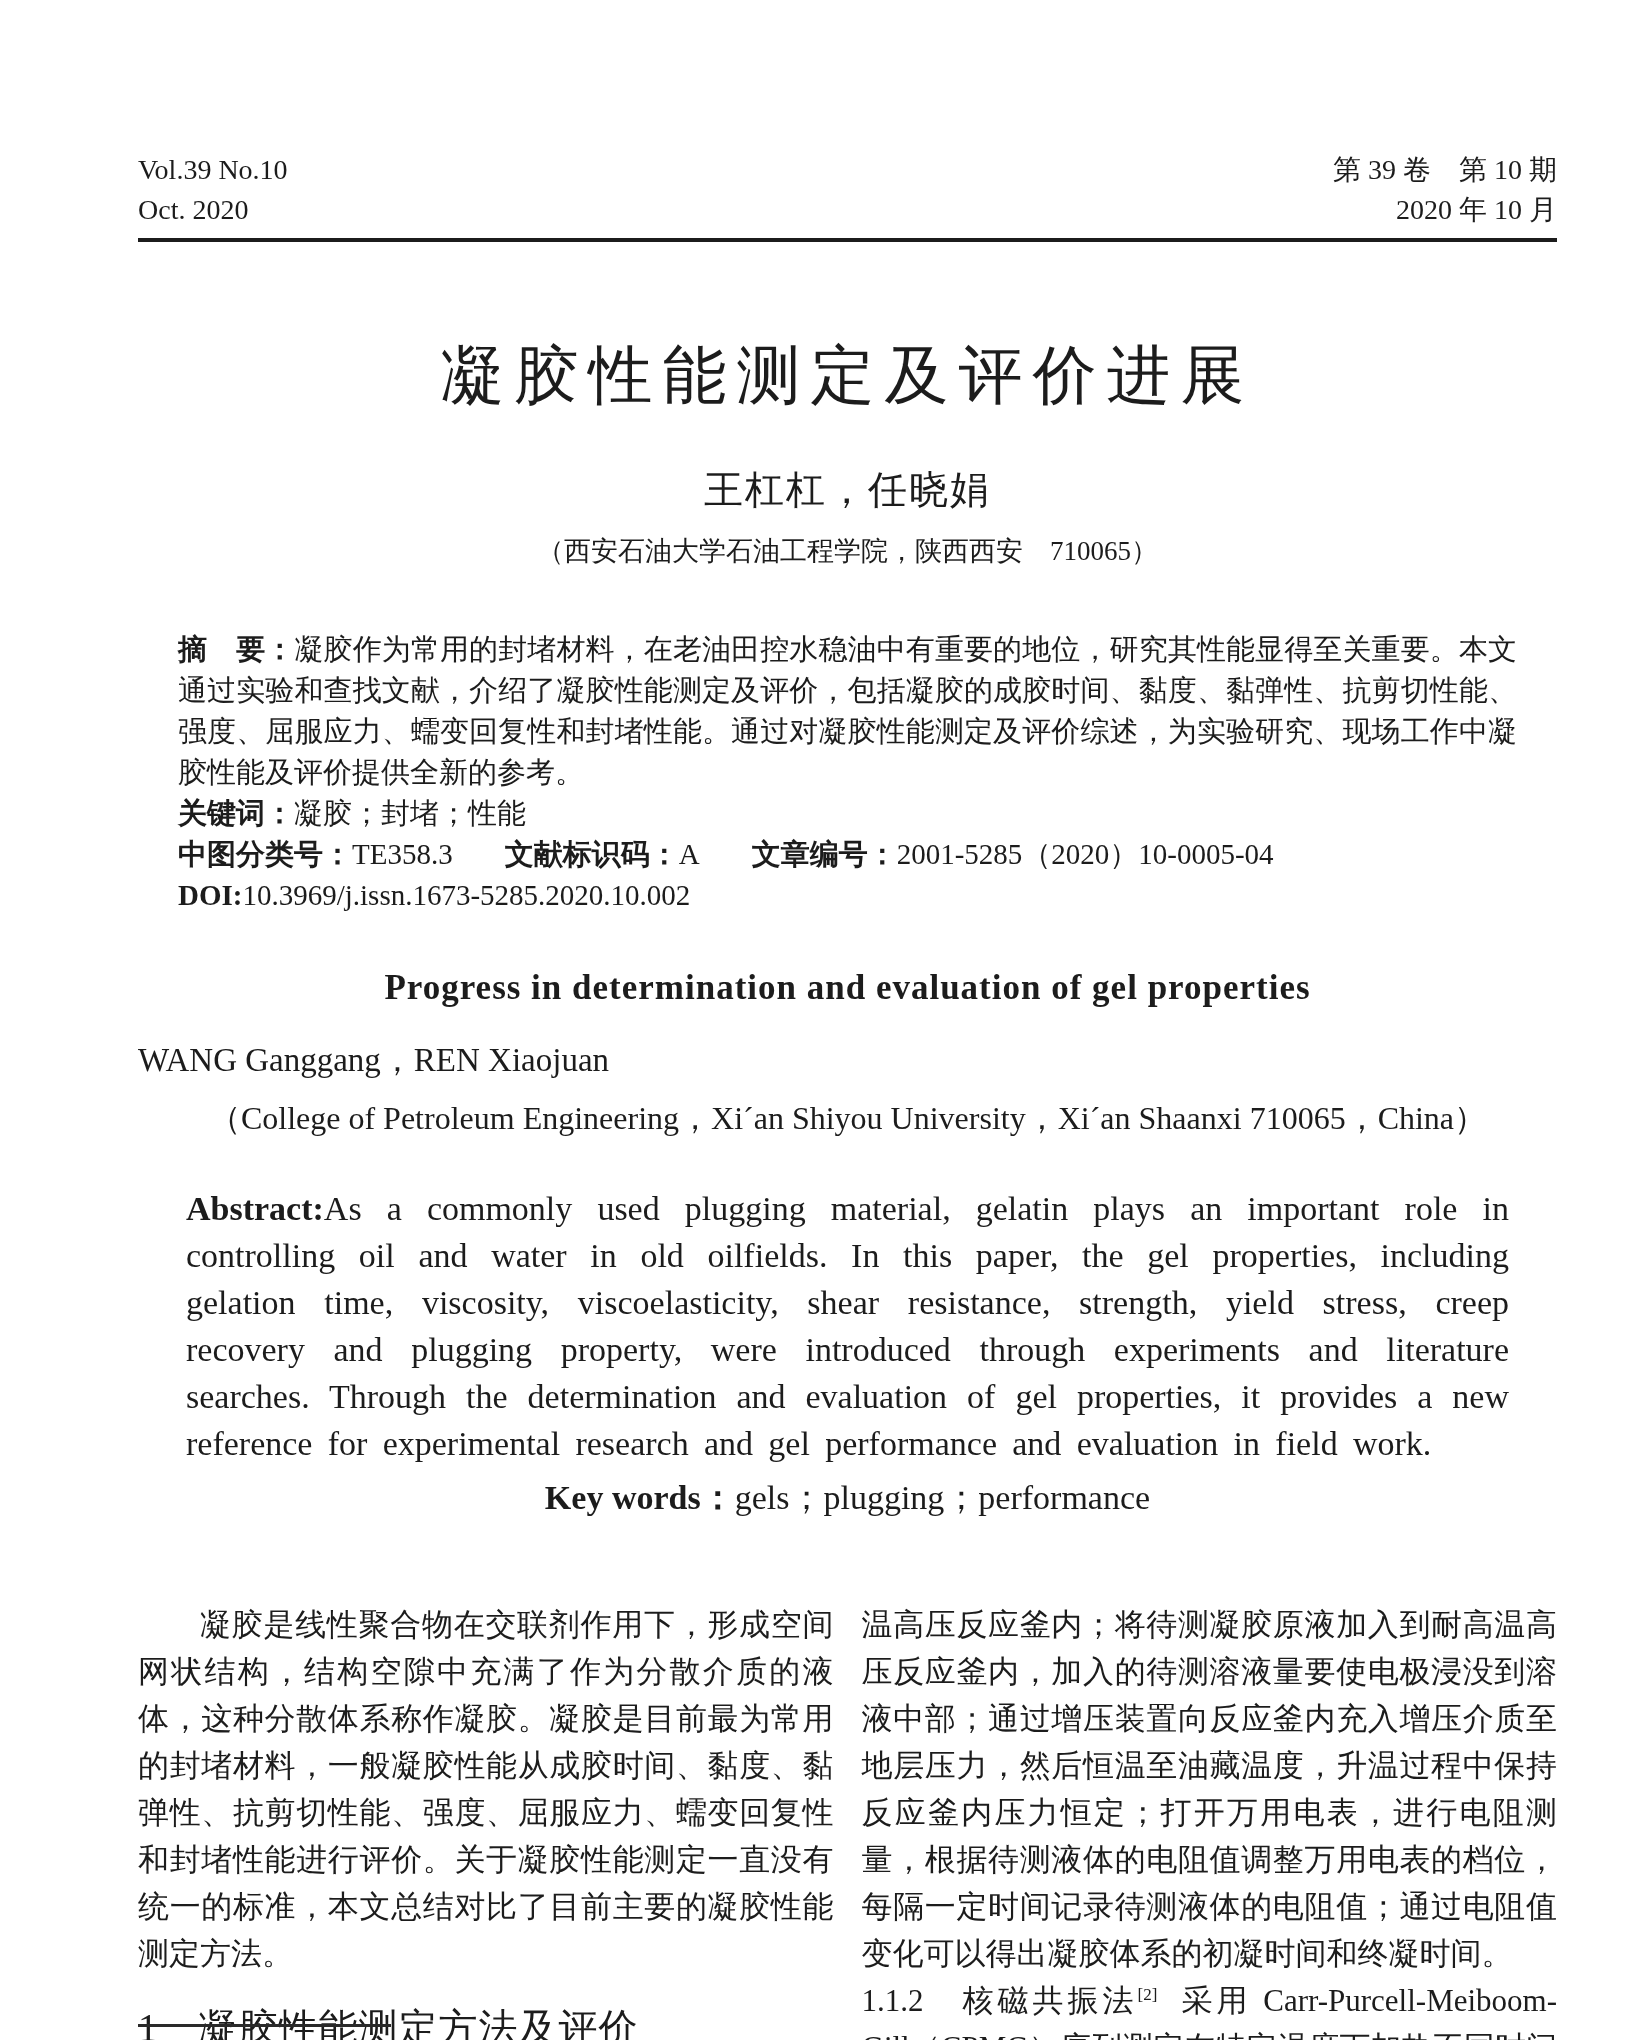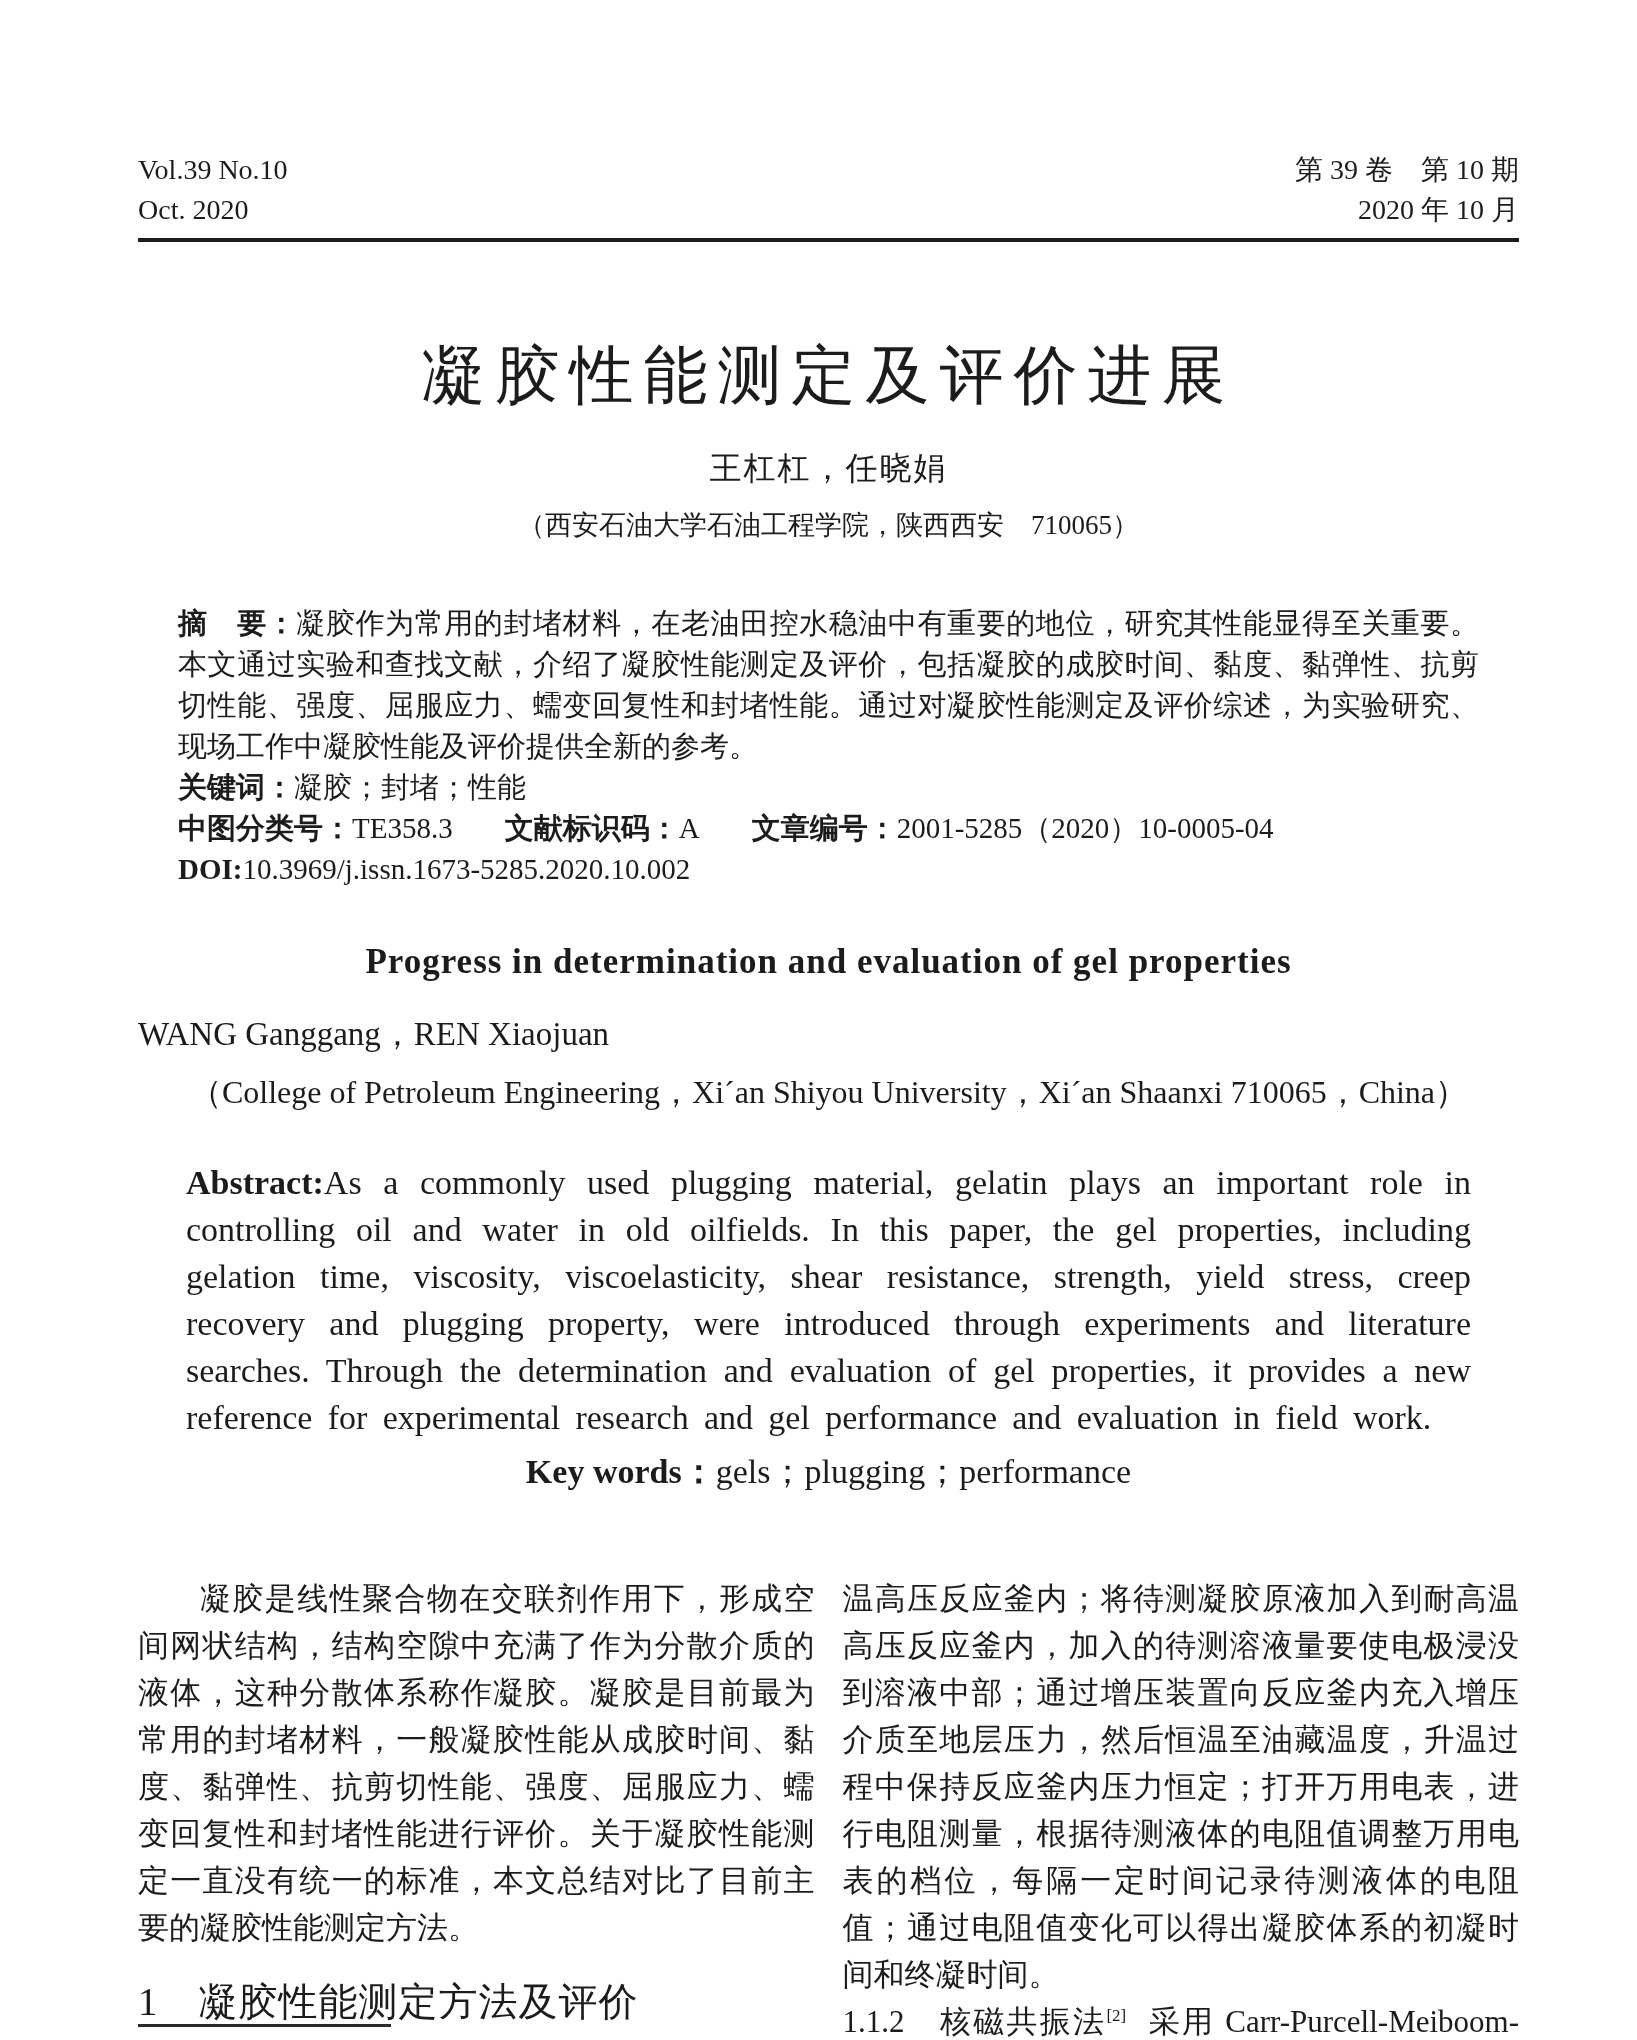--- a/index.html
+++ b/index.html
@@ -4,35 +4,35 @@
 <style>
   html,body{margin:0;padding:0;background:#888;}
   .page{
     position:relative;
     width:1637px;height:2040px;
     margin:0 auto;
     background:#ffffff;
     color:#1c1c1c;
     font-family:"Liberation Serif","DejaVu Serif",serif;
     box-sizing:border-box;
-    padding:150px 118px 0 138px;
+    padding:150px 80px 0 138px;
     overflow:hidden;
   }
   
   .hdr{display:flex;justify-content:space-between;align-items:flex-end;
        font-size:28px;line-height:40px;}
   .hdr .cell{white-space:nowrap;}
   .hdr .left{text-align:left;width:290px;}
   .hdr .center{text-align:center;flex:1;}
   .hdr .center .l2{letter-spacing:1px;}
   .hdr .right{text-align:right;width:290px;}
   .rule{height:4px;background:#1c1c1c;margin-top:8px;}
   
   .title-zh{margin-top:90px;text-align:center;font-size:64px;letter-spacing:10px;font-weight:400;}
-  .authors-zh{margin-top:28px;text-align:center;font-size:32px;letter-spacing:2px;}
+  .authors-zh{margin-top:44px;text-align:center;font-size:39px;letter-spacing:2px;}
   .affil-zh{margin-top:16px;text-align:center;font-size:27px;}
   
   .meta{margin:60px 40px 0 40px;font-size:29px;line-height:41px;text-align:justify;}
   .meta p{margin:0;}
   .b{font-weight:bold;}
   .clc span.group{margin-right:52px;white-space:nowrap;}
   
   .title-en{margin-top:52px;text-align:center;font-size:35px;font-weight:bold;letter-spacing:1px;}
   .authors-en{margin-top:30px;text-align:left;font-size:33px;}
   .affil-en{margin-top:14px;text-align:center;font-size:32px;}

